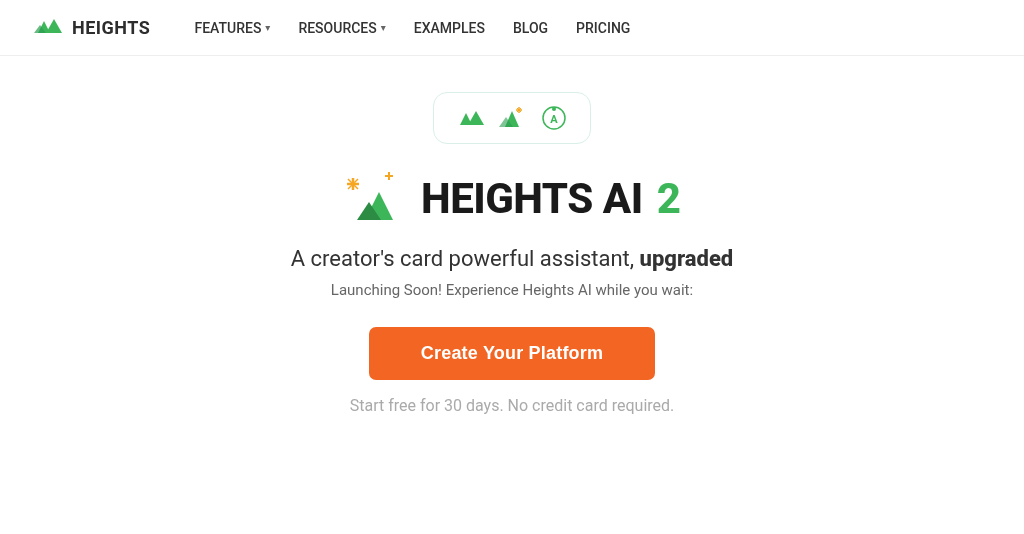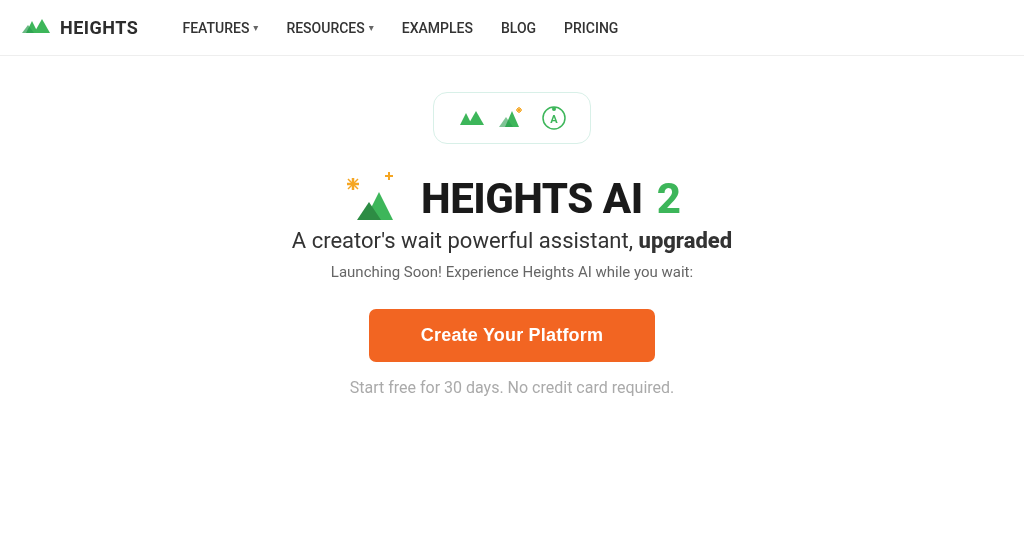--- a/index.html
+++ b/index.html
@@ -9,21 +9,21 @@
       color: #222;
       width: 1024px;
       height: 534px;
       overflow: hidden;
     }
 
     
     nav {
       display: flex;
       align-items: center;
-      padding: 0 20px;
+      padding: 0 32px;
       height: 56px;
       border-bottom: 1px solid #eee;
       gap: 0;
     }
     .nav-logo {
       display: flex;
       align-items: center;
       gap: 8px;
       margin-right: 32px;
       text-decoration: none;
@@ -110,20 +110,21 @@
       justify-content: center;
       width: 36px;
       height: 30px;
     }
 
     
     .hero-headline {
       display: flex;
       align-items: center;
       gap: 14px;
+      margin-bottom: 18px;
     }
     .hero-title {
       font-size: 42px;
       font-weight: 800;
       color: #1a1a1a;
       letter-spacing: -0.5px;
     }
     .hero-title-green {
       color: #3db65a;
       font-size: 42px;
@@ -252,21 +253,21 @@
 
         <polygon points="22,52 36,24 50,52" fill="#3db65a"></polygon>
         <polygon points="14,52 26,34 38,52" fill="#2d8c44"></polygon>
       </svg>
     </span>
     <span class="hero-title">HEIGHTS AI</span>
     <span class="hero-title-green">2</span>
   </div>
 
   <p class="hero-subtitle">
-    <span>A creator's wait powerful assistant,</span>&nbsp;<strong>upgraded</strong>
+    <span>A creator's card powerful assistant,</span>&nbsp;<strong>upgraded</strong>
   </p>
 
   <p class="hero-subtext">Launching Soon! Experience Heights AI while you wait:</p>
 
   <button class="cta-button">Create Your Platform</button>
 
   <p class="free-text">Start free for 30 days. No credit card required.</p>
 
 </main>
 

